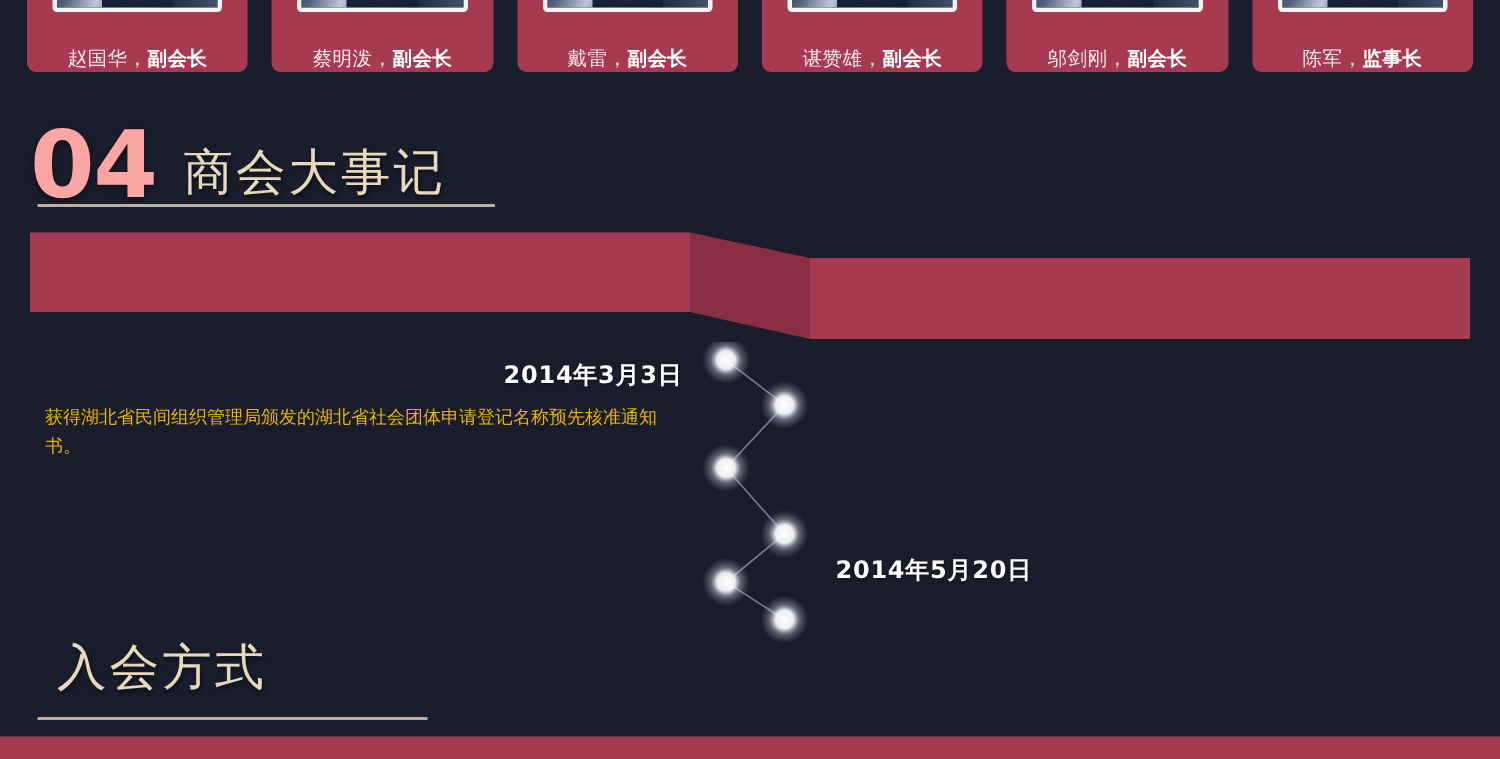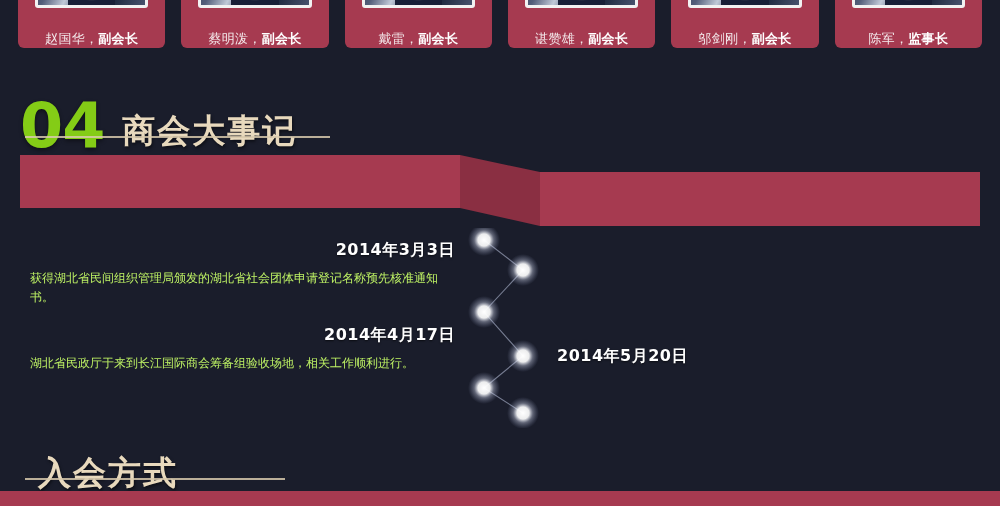--- a/index.html
+++ b/index.html
@@ -51,33 +51,32 @@
     margin-top:24px;
     white-space:nowrap;
     letter-spacing:.3px;
   }
   .leader-name b { font-weight:bold; color:#ffffff; }
 
   
   .section-head { position:absolute; left:20px; display:flex; align-items:flex-end; }
   .sec-num {
     font-size:62px; font-weight:bold; line-height:.78;
-    color:#84cc16;
+    color:#fca5a5;
     letter-spacing:-1px;
     text-shadow:0 2px 4px rgba(0,0,0,.45);
     font-family:"DejaVu Sans",sans-serif;
   }
   .sec-title {
-    font-size:33px; font-weight:bold; line-height:1;
+    font-size:33px; font-weight:normal; line-height:1;
     color:#e8d9bd;
     margin-left:18px;
     padding-bottom:3px;
     letter-spacing:2px;
     text-shadow:1px 2px 3px rgba(0,0,0,.5);
-    margin-top:28px;
   }
   .sec-underline {
     position:absolute; height:2px; background:#d8c9ad; opacity:.85;
   }
 
   #head04 { top:86px; }
   #ul04 { left:25px; top:136px; width:305px; }
   #head05 { top:428px; }
   #ul05 { left:25px; top:478px; width:260px; }
 
@@ -89,21 +88,21 @@
   .tl-svg { position:absolute; left:0; top:0; }
 
   .tl-item { position:absolute; }
   .tl-date {
     color:#ffffff; font-weight:bold; font-size:16px; line-height:1;
     letter-spacing:.5px; white-space:nowrap;
     text-shadow:0 1px 2px rgba(0,0,0,.6);
     font-family:"DejaVu Sans",sans-serif;
   }
   .tl-desc {
-    color:#bef264; font-size:12px; line-height:1.55;
+    color:#eab308; font-size:12px; line-height:1.55;
     margin-top:11px;
   }
   .tl-left { text-align:left; }
   .tl-left .tl-date { text-align:right; }
   .tl-right { text-align:left; }
 
   
   #bottom-bar { position:absolute; left:0; bottom:0; width:1000px; height:15px; background:#a63a50; }
 </style>
 </head>
@@ -192,26 +191,22 @@
     <circle cx="484" cy="160" r="16" fill="url(#dotGlow)"></circle>
     <circle cx="523" cy="185" r="16" fill="url(#dotGlow)"></circle>
   </svg>
 
   <div class="tl-item tl-left" style="left:30px; top:14px; width:425px;">
     <div class="tl-date">2014年3月3日</div>
     <div class="tl-desc">获得湖北省民间组织管理局颁发的湖北省社会团体申请登记名称预先核准通知书。</div>
   </div>
 
 
-  <div class="tl-item tl-left" style="left:30px; top:99px; width:425px;">
-    <div class="tl-date">2014年4月17日</div>
-    <div class="tl-desc">湖北省民政厅于来到长江国际商会筹备组验收场地，相关工作顺利进行。</div>
-  </div>
-
-  <div class="tl-item tl-right" style="left:557px; top:120px; width:420px;">
+
+  <div class="tl-item tl-right" style="left:557px; top:144px; width:420px;">
     <div class="tl-date">2014年5月20日</div>
   </div>
 </div>
 
 <div class="section-head" id="head05">
   <div class="sec-title">入会方式</div>
 </div>
 <div class="sec-underline" id="ul05"></div>
 
 <div id="bottom-bar"></div>

